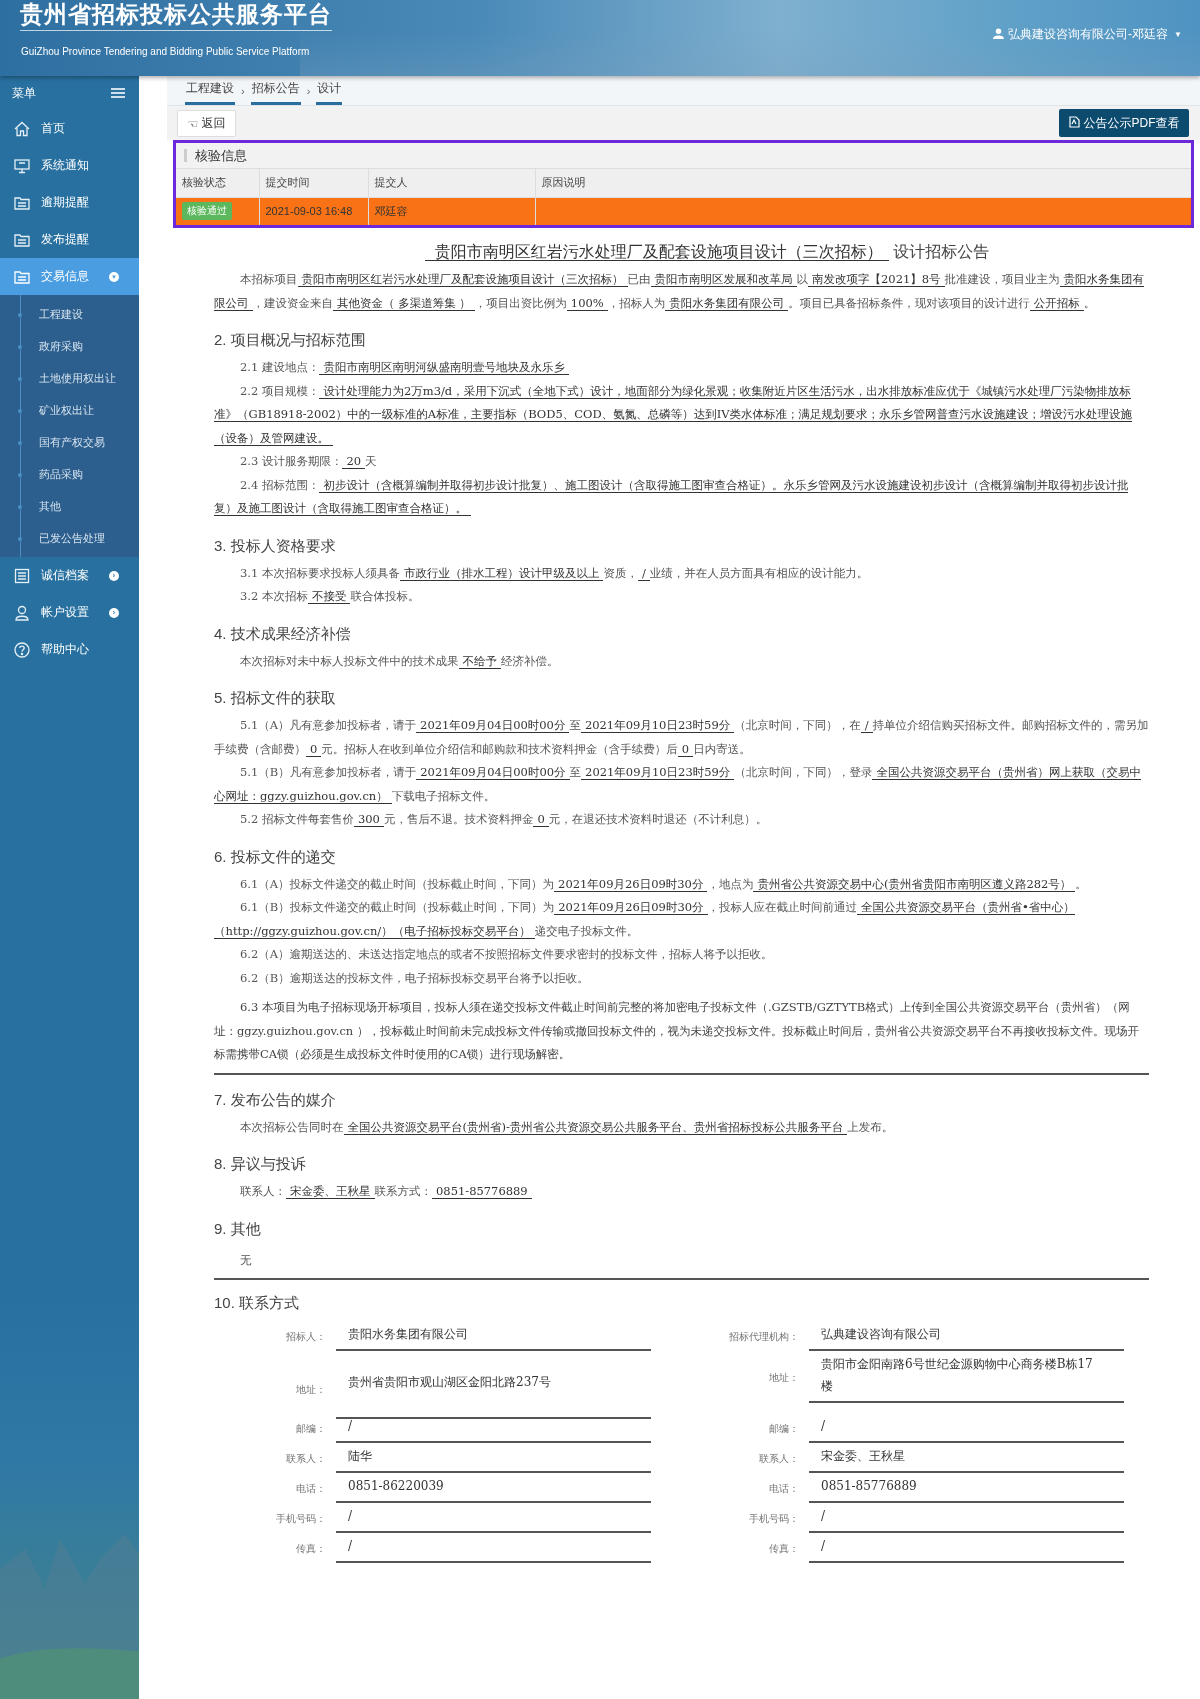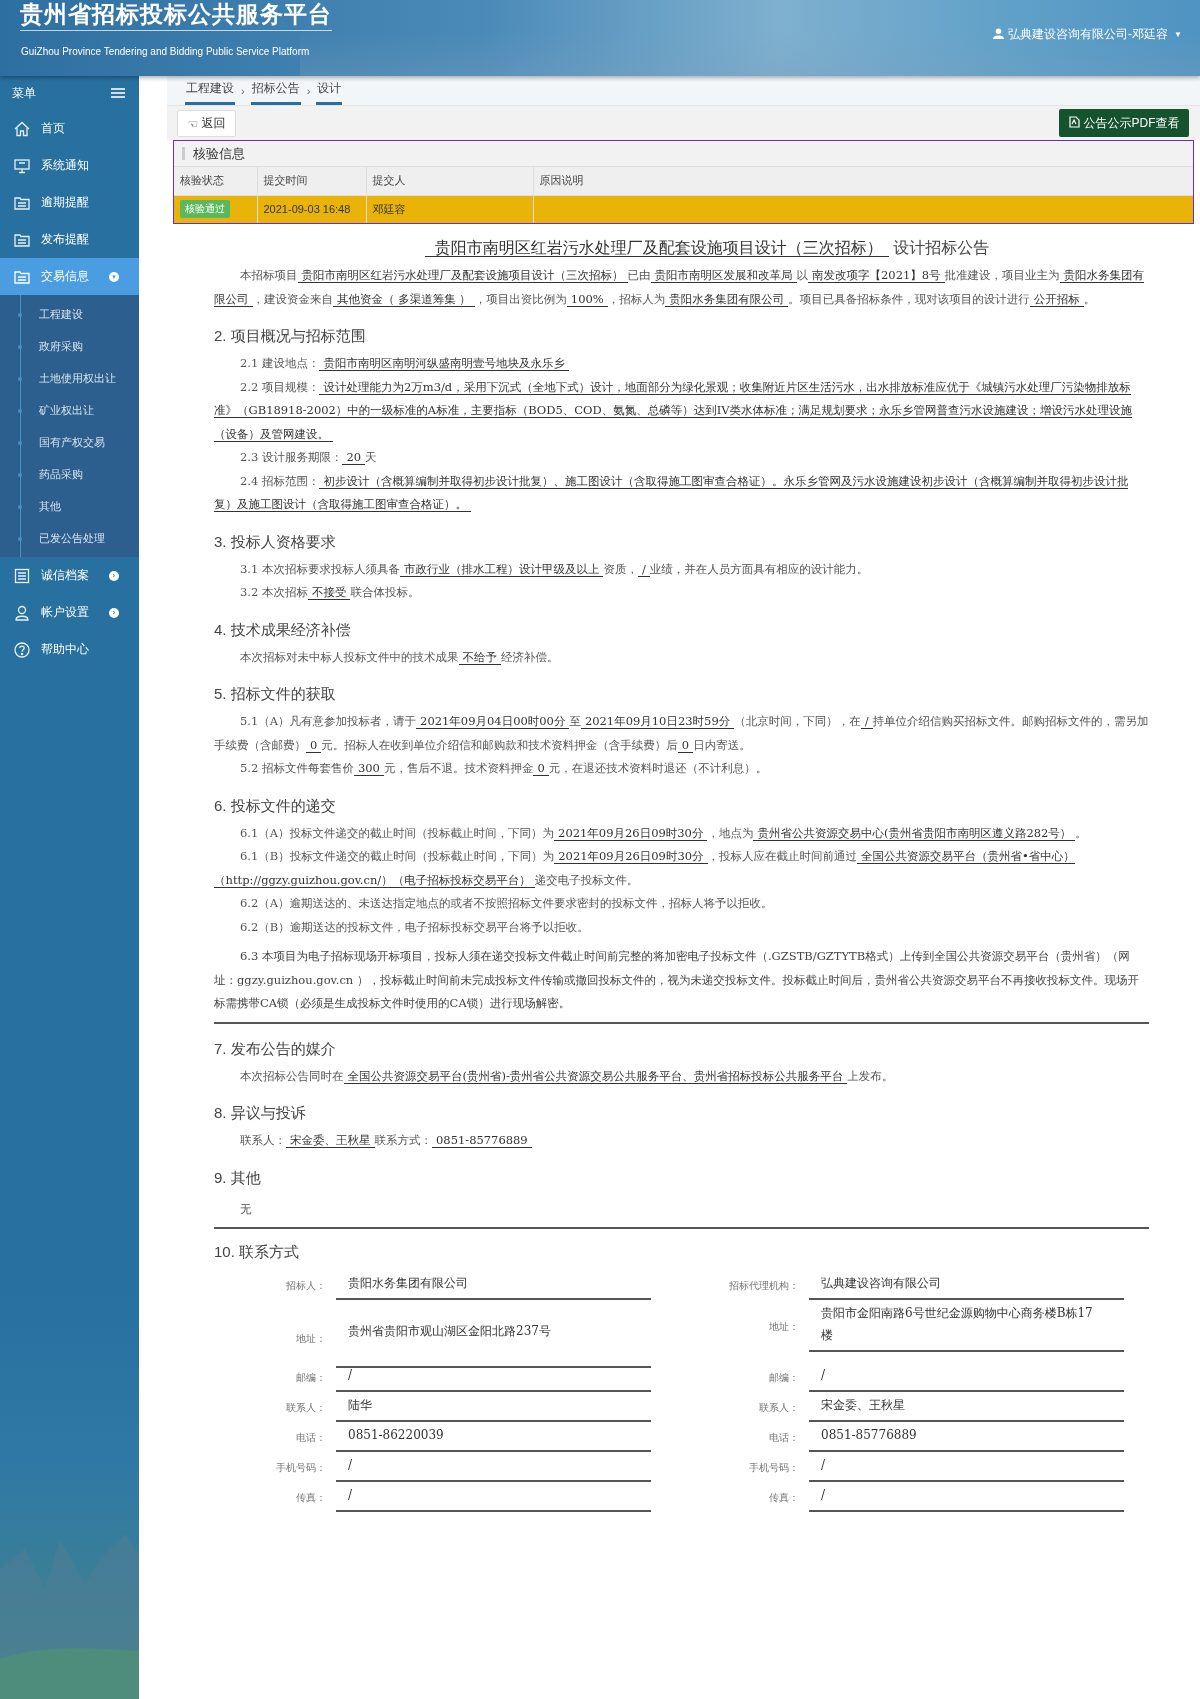--- a/index.html
+++ b/index.html
@@ -21,22 +21,22 @@
 .subnav{background:#2d5f8e;padding:3px 0;position:relative}
 .subnav:before{content:"";position:absolute;left:20px;top:0;bottom:0;border-left:1px solid #4a8fc6}
 .sub-item{height:32px;display:flex;align-items:center;padding-left:39px;color:#d6e4ef;font-size:11px;position:relative}
 .sub-item:before{content:"";position:absolute;left:18px;top:15px;width:4px;height:4px;border-radius:50%;background:#4a8fc6}
 #main{position:absolute;left:167px;top:76px;width:1033px;height:1623px;background:#fff}
 #crumbbar{height:30px;background:#f3f6f9;border-bottom:1px solid #dfe4e8;padding-left:18px;display:flex;align-items:flex-end}
 .crumb{font-size:12px;color:#444;padding:0 1px 5px;border-bottom:3px solid #2a6ea0;margin-right:6px}
 .crumb-sep{font-size:11px;color:#666;padding-bottom:8px;margin-right:6px}
 #toolbar{height:34px;background:#f2f2f2;position:relative}
 #back-btn{position:absolute;left:10px;top:4px;height:27px;width:59px;background:#fff;border:1px solid #ddd;border-radius:2px;font-size:12px;display:flex;align-items:center;justify-content:center;gap:3px;color:#333}
-#pdf-btn{position:absolute;right:11px;top:3px;height:28px;width:130px;background:#14532d;color:#fff;font-size:12px;display:flex;align-items:center;justify-content:center;gap:4px;border-radius:2px}
-#verify{margin:0 6px 0 6px;border:1px solid #6d28d9;background:#eab308}
+#pdf-btn{position:absolute;right:11px;top:3px;height:28px;width:130px;background:#0c4a6e;color:#fff;font-size:12px;display:flex;align-items:center;justify-content:center;gap:4px;border-radius:2px}
+#verify{margin:0 6px 0 6px;border:3px solid #6d28d9;background:#f97316}
 #verify .title{height:26px;background:#f2f2f2;display:flex;align-items:center;padding-left:8px;font-size:13px;color:#333;border-bottom:1px solid #ddd}
 #verify .title .bar{width:3px;height:13px;background:#ccc;margin-right:8px}
 #verify table{width:100%;border-collapse:collapse;font-size:11px}
 #verify th{height:28px;background:#efefef;text-align:left;font-weight:normal;padding-left:6px;border-right:1px solid #ddd;color:#444}
 #verify td{height:28px;padding-left:6px;border-right:1px solid #ddd;border-top:1px solid #ddd;color:#333}
 .badge{display:inline-block;background:#5cb85c;color:#fff;font-size:10px;padding:2px 5px;border-radius:2px}
 #doc{padding:0 0 0 47px;position:relative}
 #doc-title{text-align:center;font-size:16px;color:#444;margin-top:14px;height:26px}
 #doc-title .u{border-bottom:1px solid #333;padding:0 6px 0 10px}
 .sec-h{font-size:15px;color:#444;margin-top:16px;margin-bottom:6px}
@@ -228,20 +228,21 @@
 
     <div class="sec-h">3. 投标人资格要求</div>
     <div class="p ind"><span>3.1  本次招标要求投标人须具备</span><span class="u">市政行业（排水工程）设计甲级及以上</span><span>资质，</span><span class="u">/</span><span>业绩，并在人员方面具有相应的设计能力。</span></div>
     <div class="p ind"><span>3.2  本次招标</span><span class="u">不接受</span><span>联合体投标。</span></div>
 
     <div class="sec-h">4. 技术成果经济补偿</div>
     <div class="p ind"><span>本次招标对未中标人投标文件中的技术成果</span><span class="u">不给予</span><span>经济补偿。</span></div>
 
     <div class="sec-h">5. 招标文件的获取</div>
     <div class="p ind"><span>5.1（A）凡有意参加投标者，请于</span><span class="u">2021年09月04日00时00分</span><span>至</span><span class="u">2021年09月10日23时59分</span><span>（北京时间，下同），在</span><span class="u">/</span><span>持单位介绍信购买招标文件。邮购招标文件的，需另加手续费（含邮费）</span><span class="u">0</span><span>元。招标人在收到单位介绍信和邮购款和技术资料押金（含手续费）后</span><span class="u">0</span><span>日内寄送。</span></div>
+    <div class="p ind"><span>5.1（B）凡有意参加投标者，请于</span><span class="u">2021年09月04日00时00分</span><span>至</span><span class="u">2021年09月10日23时59分</span><span>（北京时间，下同），登录</span><span class="u">全国公共资源交易平台（贵州省）网上获取（交易中心网址：ggzy.guizhou.gov.cn）</span><span>下载电子招标文件。</span></div>
     <div class="p ind"><span>5.2  招标文件每套售价</span><span class="u">300</span><span>元，售后不退。技术资料押金</span><span class="u">0</span><span>元，在退还技术资料时退还（不计利息）。</span></div>
 
     <div class="sec-h">6. 投标文件的递交</div>
     <div class="p ind"><span>6.1（A）投标文件递交的截止时间（投标截止时间，下同）为</span><span class="u">2021年09月26日09时30分</span><span>，地点为</span><span class="u">贵州省公共资源交易中心(贵州省贵阳市南明区遵义路282号）</span><span>。</span></div>
     <div class="p ind"><span>6.1（B）投标文件递交的截止时间（投标截止时间，下同）为</span><span class="u">2021年09月26日09时30分</span><span>，投标人应在截止时间前通过</span><span class="u">全国公共资源交易平台（贵州省•省中心）（http://ggzy.guizhou.gov.cn/）（电子招标投标交易平台）</span><span>递交电子投标文件。</span></div>
     <div class="p ind">6.2（A）逾期送达的、未送达指定地点的或者不按照招标文件要求密封的投标文件，招标人将予以拒收。</div>
     <div class="p ind">6.2（B）逾期送达的投标文件，电子招标投标交易平台将予以拒收。</div>
     <div class="p ind" style="margin-top:6px;color:#444">6.3 本项目为电子招标现场开标项目，投标人须在递交投标文件截止时间前完整的将加密电子投标文件（.GZSTB/GZTYTB格式）上传到全国公共资源交易平台（贵州省）（网址：ggzy.guizhou.gov.cn ），投标截止时间前未完成投标文件传输或撤回投标文件的，视为未递交投标文件。投标截止时间后，贵州省公共资源交易平台不再接收投标文件。现场开标需携带CA锁（必须是生成投标文件时使用的CA锁）进行现场解密。</div>
     <div class="hr"></div>
 

